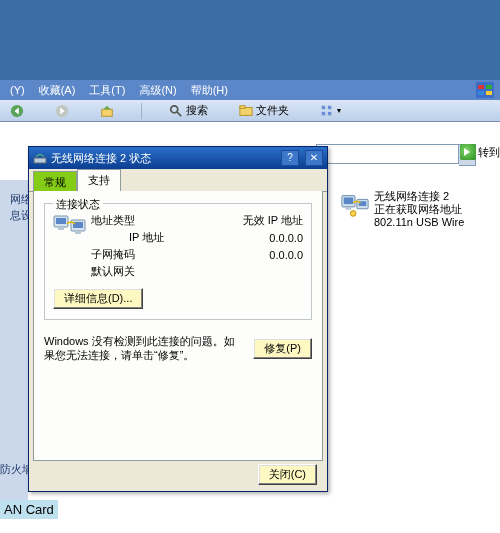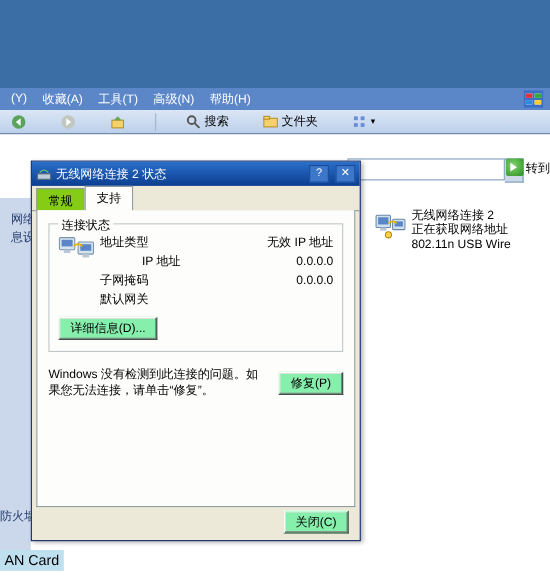--- a/index.html
+++ b/index.html
@@ -39,21 +39,21 @@
   .tab.inactive{background:#84cc16;top:2px;}
   .tab.active{background:#fdfdfb;border-bottom:1px solid #fdfdfb;}
   .tabpage{position:absolute;left:4px;right:4px;top:44px;bottom:30px;background:#fdfdfb;border:1px solid #919b9c;border-top:none;padding:8px 10px;box-sizing:border-box;}
   .group{border:1px solid #c0c7c8;padding:8px 8px 10px 8px;position:relative;margin-top:4px;}
   .group .legend{position:absolute;top:-7px;left:8px;background:#fdfdfb;padding:0 3px;font-size:11px;}
   .row{display:flex;align-items:center;height:17px;}
   .row .k{flex:0 0 auto;}
   .row .v{margin-left:auto;text-align:right;}
   .indent{padding-left:38px;}
   .net-icon{float:left;width:34px;height:30px;margin-right:4px;}
-  .btn{background:#86efac;border:1px solid #404040;border-top-color:#fff;border-left-color:#fff;box-shadow:inset -1px -1px 0 #808080, inset 1px 1px 0 #dfdfdf;padding:2px 10px;font-size:11px;font-family:inherit;}
+  .btn{background:#fef9c3;border:1px solid #404040;border-top-color:#fff;border-left-color:#fff;box-shadow:inset -1px -1px 0 #808080, inset 1px 1px 0 #dfdfdf;padding:2px 10px;font-size:11px;font-family:inherit;}
   .diag{margin-top:14px;display:flex;align-items:center;gap:12px;}
   .diag .msg{flex:1;font-size:11px;line-height:14px;}
   .closebar{position:absolute;left:0;right:0;bottom:6px;display:flex;justify-content:flex-end;padding-right:10px;padding-left:44px;}
   .ancard{position:absolute;left:0;top:500px;font-size:13px;color:#000;background:#bfe0ef;padding:2px 4px;}
   .fw{position:absolute;left:0;top:462px;font-size:11px;color:#223b6c;}
   svg{display:block;}
 </style>
 </head>
 <body>
 

